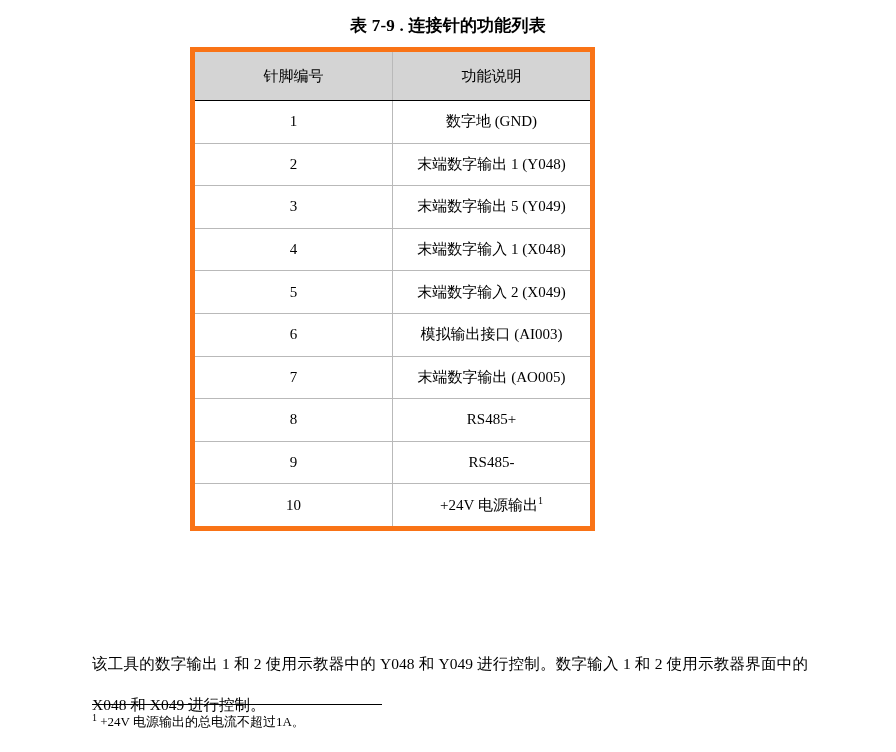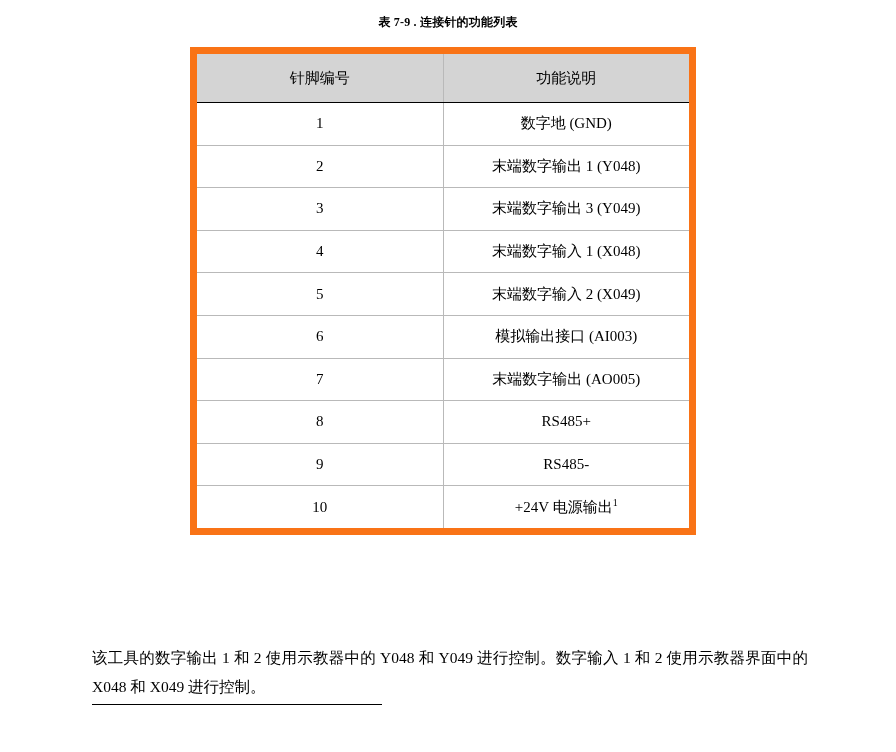--- a/index.html
+++ b/index.html
@@ -19,36 +19,36 @@
     position: relative;
     width: 896px;
     height: 752px;
   }
   .table-caption {
     position: absolute;
     top: 14px;
     left: 0;
     width: 896px;
     text-align: center;
-    font-size: 12px;
+    font-size: 17px;
     font-weight: bold;
     font-family: "Liberation Serif", serif;
     letter-spacing: 0.2px;
   }
   .table-wrap {
     position: absolute;
     top: 47px;
     left: 190px;
     width: 506px;
   }
   table.pin-table {
     border-collapse: collapse;
-    width: 506px;
+    width: 405px;
     table-layout: fixed;
-    border: 7px solid #f97316;
+    border: 5px solid #f97316;
     padding-left: 48px;
   }
   table.pin-table th,
   table.pin-table td {
     border: 1px solid #b9b9b9;
     text-align: center;
     vertical-align: middle;
     font-size: 15px;
     font-family: "Liberation Serif", serif;
     height: 41.6px;
@@ -82,21 +82,21 @@
   .sup {
     font-size: 10px;
     vertical-align: super;
   }
   .body-text {
     position: absolute;
     left: 92px;
     top: 643px;
     width: 716px;
     font-size: 15.5px;
-    line-height: 29px;
+    line-height: 41px;
     font-family: "Liberation Serif", serif;
     text-align: justify;
   }
   .footnote-rule {
     position: absolute;
     left: 92px;
     top: 704px;
     width: 290px;
     height: 0;
     border-top: 1px solid #000000;
@@ -135,21 +135,21 @@
         <tr>
           <td class="col-pin">1</td>
           <td class="col-func"><span>数字地 (GND)</span></td>
         </tr>
         <tr>
           <td class="col-pin">2</td>
           <td class="col-func"><span>末端数字输出 1 (Y048)</span></td>
         </tr>
         <tr>
           <td class="col-pin">3</td>
-          <td class="col-func"><span>末端数字输出 3 (Y049)</span></td>
+          <td class="col-func"><span>末端数字输出 5 (Y049)</span></td>
         </tr>
         <tr>
           <td class="col-pin">4</td>
           <td class="col-func"><span>末端数字输入 1 (X048)</span></td>
         </tr>
         <tr>
           <td class="col-pin">5</td>
           <td class="col-func"><span>末端数字输入 2 (X049)</span></td>
         </tr>
         <tr>
@@ -173,14 +173,18 @@
           <td class="col-func"><span>+24V 电源输出</span><span class="sup">1</span></td>
         </tr>
       </tbody>
     </table>
   </div>
 
   <div class="body-text">该工具的数字输出 1 和 2 使用示教器中的 Y048 和 Y049 进行控制。数字输入 1 和 2 使用示教器界面中的 X048 和 X049 进行控制。</div>
 
   <div class="footnote-rule"></div>
 
+  <div class="footnote">
+    <span class="fn-mark">1</span>
+    <span>+24V 电源输出的总电流不超过1A。</span>
+  </div>
 
 </div>
 
 </body></html>

